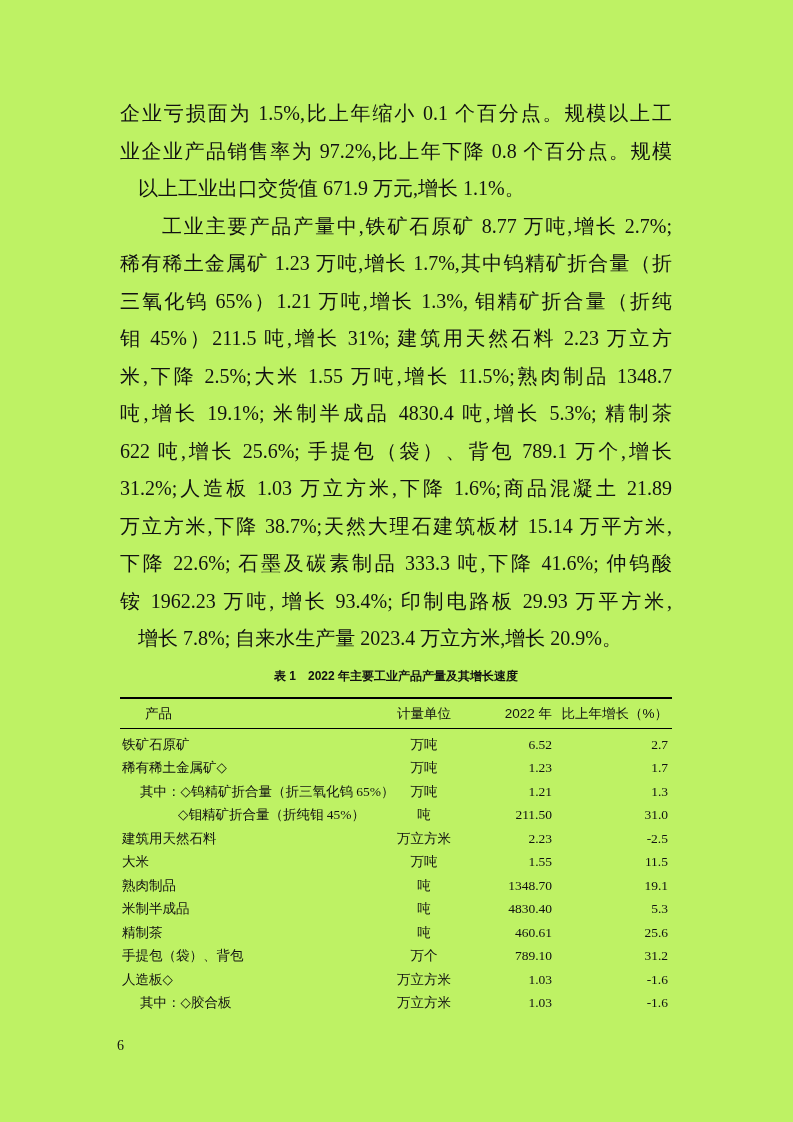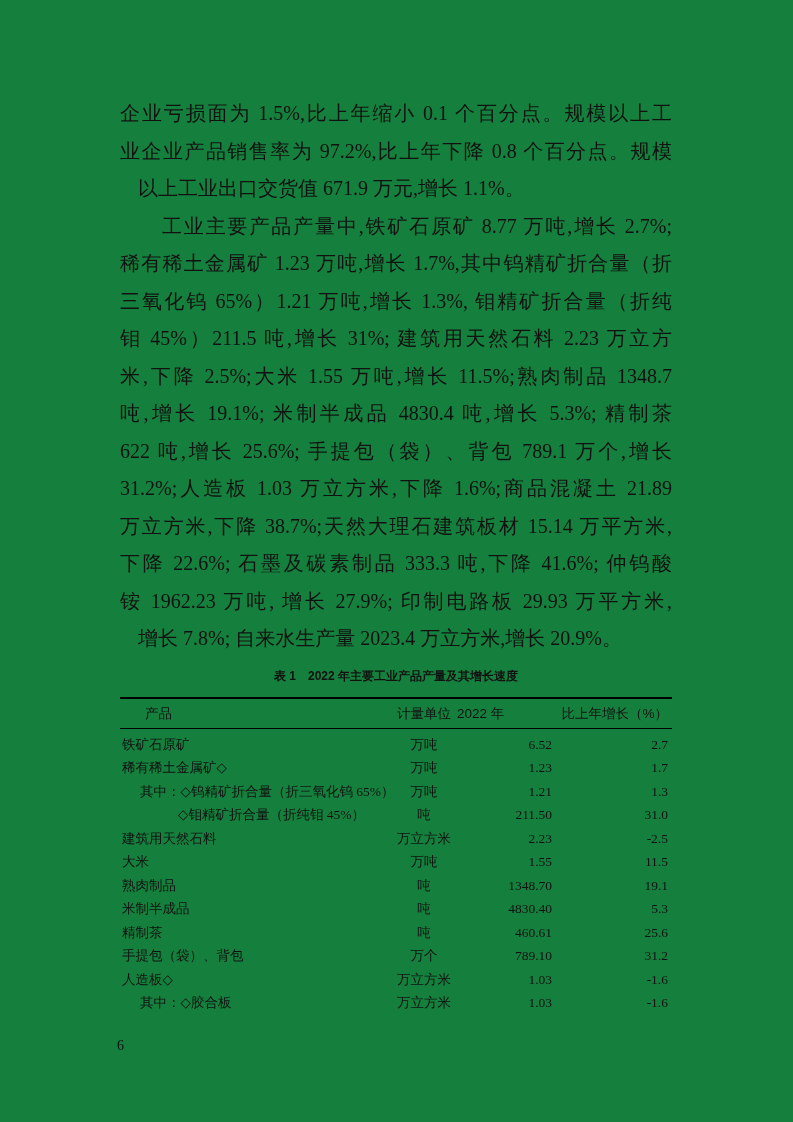--- a/index.html
+++ b/index.html
@@ -4,21 +4,21 @@
 <style>
   html, body {
     margin: 0;
     padding: 0;
     background: #ffffff;
   }
   .page {
     position: relative;
     width: 793px;
     height: 1122px;
-    background: #15803d;
+    background: #bef264;
     color: #000000;
     overflow: hidden;
   }
   
   .body-text {
     position: absolute;
     left: 120px;
     top: 95px;
     width: 552px;
     font-family: "Liberation Serif", "DejaVu Serif", serif;
@@ -79,21 +79,21 @@
     height: 23.5px;
     align-items: center;
     font-family: "Liberation Serif", "DejaVu Serif", serif;
   }
   .th-product { padding-left: 25px; }
   .cell-product { white-space: nowrap; overflow: hidden; }
   .cell-product.ind0 { padding-left: 2px; }
   .cell-product.ind1 { padding-left: 20px; }
   .cell-product.ind2 { padding-left: 58px; }
   .th-unit, .cell-unit { text-align: center; white-space: nowrap; }
-  .th-value { text-align: left; }
+  .th-value { text-align: right; }
   .cell-value { text-align: right; }
   .th-growth, .cell-growth { text-align: right; padding-right: 4px; white-space: nowrap; }
   
   .page-number {
     position: absolute;
     left: 117px;
     top: 1038px;
     font-family: "Liberation Serif", "DejaVu Serif", serif;
     font-size: 14px;
     color: #111111;
@@ -111,21 +111,21 @@
       <div class="para-line indent">工业主要产品产量中,铁矿石原矿 8.77 万吨,增长 2.7%;</div>
       <div class="para-line">稀有稀土金属矿 1.23 万吨,增长 1.7%,其中钨精矿折合量（折</div>
       <div class="para-line">三氧化钨 65%）1.21 万吨,增长 1.3%, 钼精矿折合量（折纯</div>
       <div class="para-line">钼 45%）211.5 吨,增长 31%; 建筑用天然石料 2.23 万立方</div>
       <div class="para-line">米,下降 2.5%;大米 1.55 万吨,增长 11.5%;熟肉制品 1348.7</div>
       <div class="para-line">吨,增长 19.1%; 米制半成品 4830.4 吨,增长 5.3%; 精制茶</div>
       <div class="para-line">622 吨,增长 25.6%; 手提包（袋）、背包 789.1 万个,增长</div>
       <div class="para-line">31.2%;人造板 1.03 万立方米,下降 1.6%;商品混凝土 21.89</div>
       <div class="para-line">万立方米,下降 38.7%;天然大理石建筑板材 15.14 万平方米,</div>
       <div class="para-line">下降 22.6%; 石墨及碳素制品 333.3 吨,下降 41.6%; 仲钨酸</div>
-      <div class="para-line">铵 1962.23 万吨, 增长 27.9%; 印制电路板 29.93 万平方米,</div>
+      <div class="para-line">铵 1962.23 万吨, 增长 93.4%; 印制电路板 29.93 万平方米,</div>
       <div class="para-line last">增长 7.8%; 自来水生产量 2023.4 万立方米,增长 20.9%。</div>
     </div>
 
   <div class="table-title">表 1　2022 年主要工业产品产量及其增长速度</div>
 
   <div class="ptable">
     <div class="thead">
       <div class="th th-product">产品</div>
       <div class="th th-unit">计量单位</div>
       <div class="th th-value">2022 年</div>

